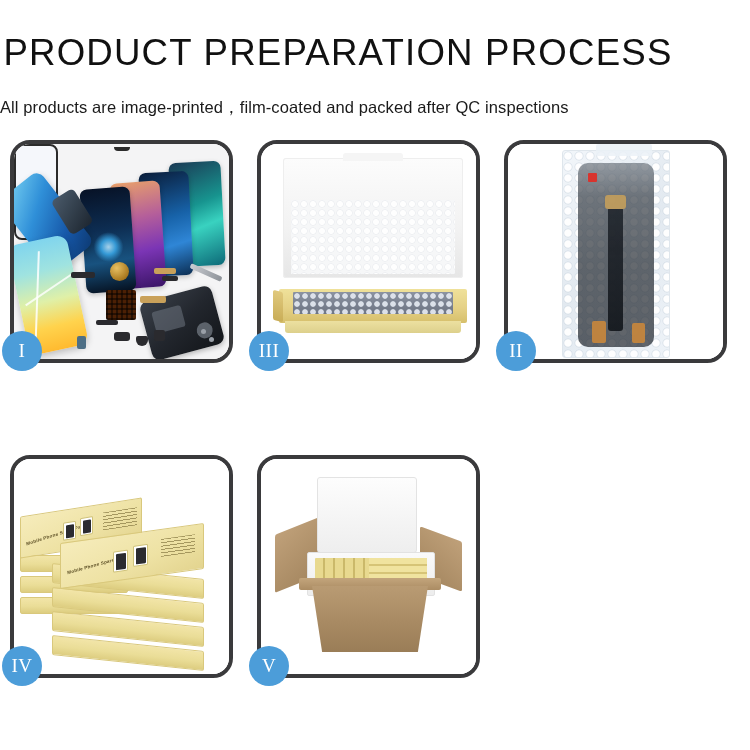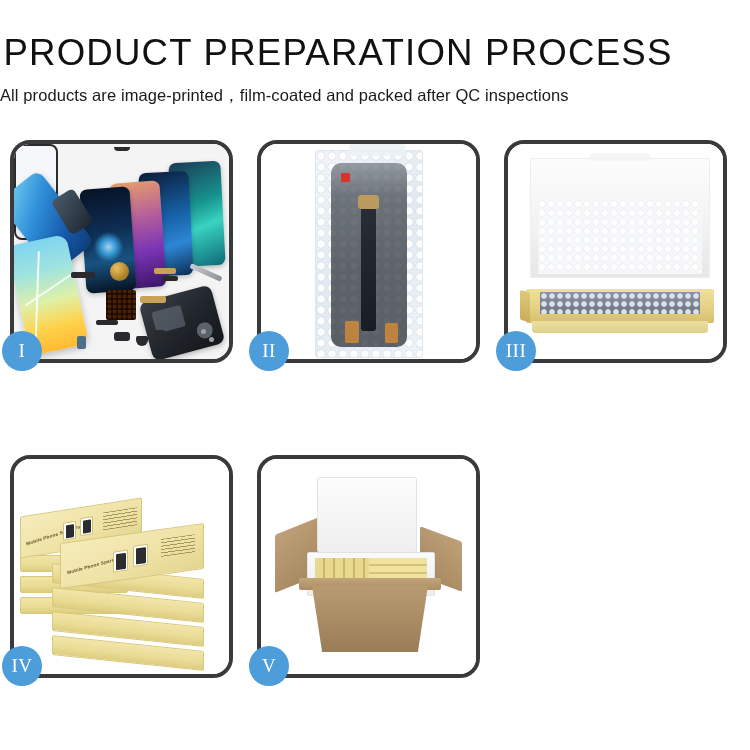--- a/index.html
+++ b/index.html
@@ -31,21 +31,21 @@
   .title {
     font-size: 37px;
     font-weight: 500;
     letter-spacing: 1.2px;
     color: #111111;
     line-height: 46px;
     white-space: nowrap;
     transform: scaleX(0.99);
   }
   .subtitle {
-    margin-top: 8px;
+    margin-top: 20px;
     font-size: 16.5px;
     font-weight: 400;
     letter-spacing: 0.1px;
     color: #1a1a1a;
     line-height: 22px;
     white-space: nowrap;
   }
 
   
   .grid {
@@ -466,46 +466,46 @@
           <div class="flex-tan f3"></div>
           <div class="tweezer"></div>
           <div class="screws"></div>
         </div>
       </div>
       <div class="badge">I</div>
     </div>
 
     <div class="card">
       <div class="card-inner">
+        <div class="scene-tray">
+          <div class="tray-lid"></div>
+          <div class="foam"></div>
+          <div class="tray-body">
+            <div class="tray-fill"></div>
+          </div>
+          <div class="tray-front-flap"></div>
+        </div>
+      </div>
+      <div class="badge">III</div>
+    </div>
+
+    <div class="card">
+      <div class="card-inner">
         <div class="scene-bubble">
           <div class="bag">
             <div class="screen-in-bag"></div>
             <div class="flex-cable"></div>
             <div class="connector c1"></div>
             <div class="connector c2"></div>
             <div class="red-dot"></div>
           </div>
           <div class="bag-top"></div>
         </div>
       </div>
       <div class="badge">II</div>
-    </div>
-
-    <div class="card">
-      <div class="card-inner">
-        <div class="scene-tray">
-          <div class="tray-lid"></div>
-          <div class="foam"></div>
-          <div class="tray-body">
-            <div class="tray-fill"></div>
-          </div>
-          <div class="tray-front-flap"></div>
-        </div>
-      </div>
-      <div class="badge">III</div>
     </div>
 
     <div class="card">
       <div class="card-inner">
         <div class="scene-stack">
 
           <div class="bx" style="left:6px;  top:96px;  width:108px; height:17px;"></div>
           <div class="bx" style="left:6px;  top:117px; width:108px; height:17px;"></div>
           <div class="bx" style="left:6px;  top:138px; width:108px; height:17px;"></div>
 

